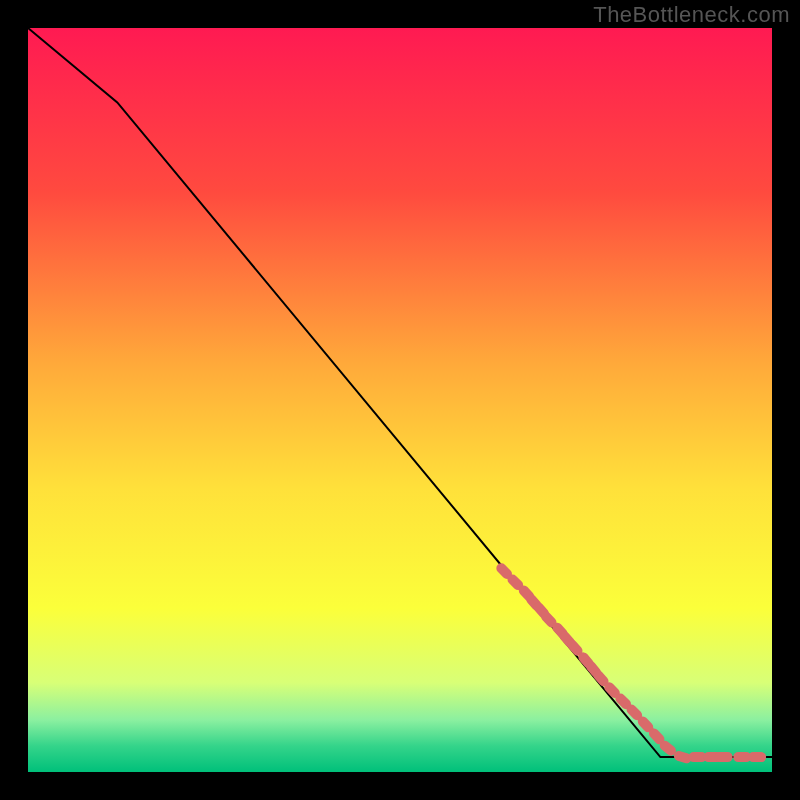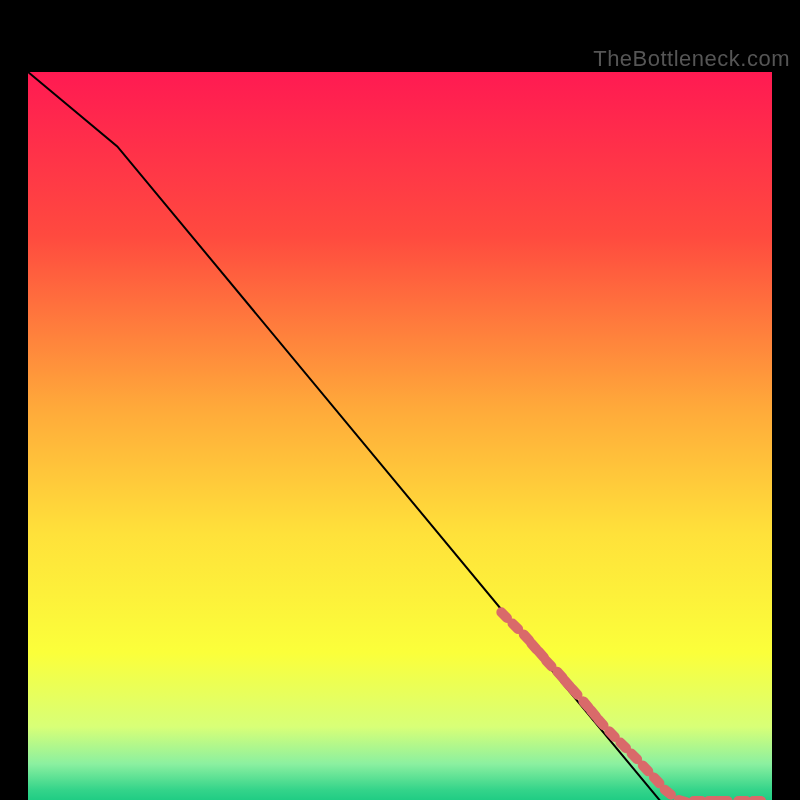--- a/index.html
+++ b/index.html
@@ -9,21 +9,20 @@
     height: 800px;
     background: #000;
     font-family: Arial, Helvetica, sans-serif;
     overflow: hidden;
   }
   .frame {
     position: relative;
     width: 800px;
     height: 572px;
     background: #000;
-    margin-top: 44px;
   }
   .watermark {
     position: absolute;
     top: 2px;
     right: 10px;
     color: #555;
     font-size: 22px;
     font-weight: 500;
     letter-spacing: 0.5px;
     z-index: 40;

